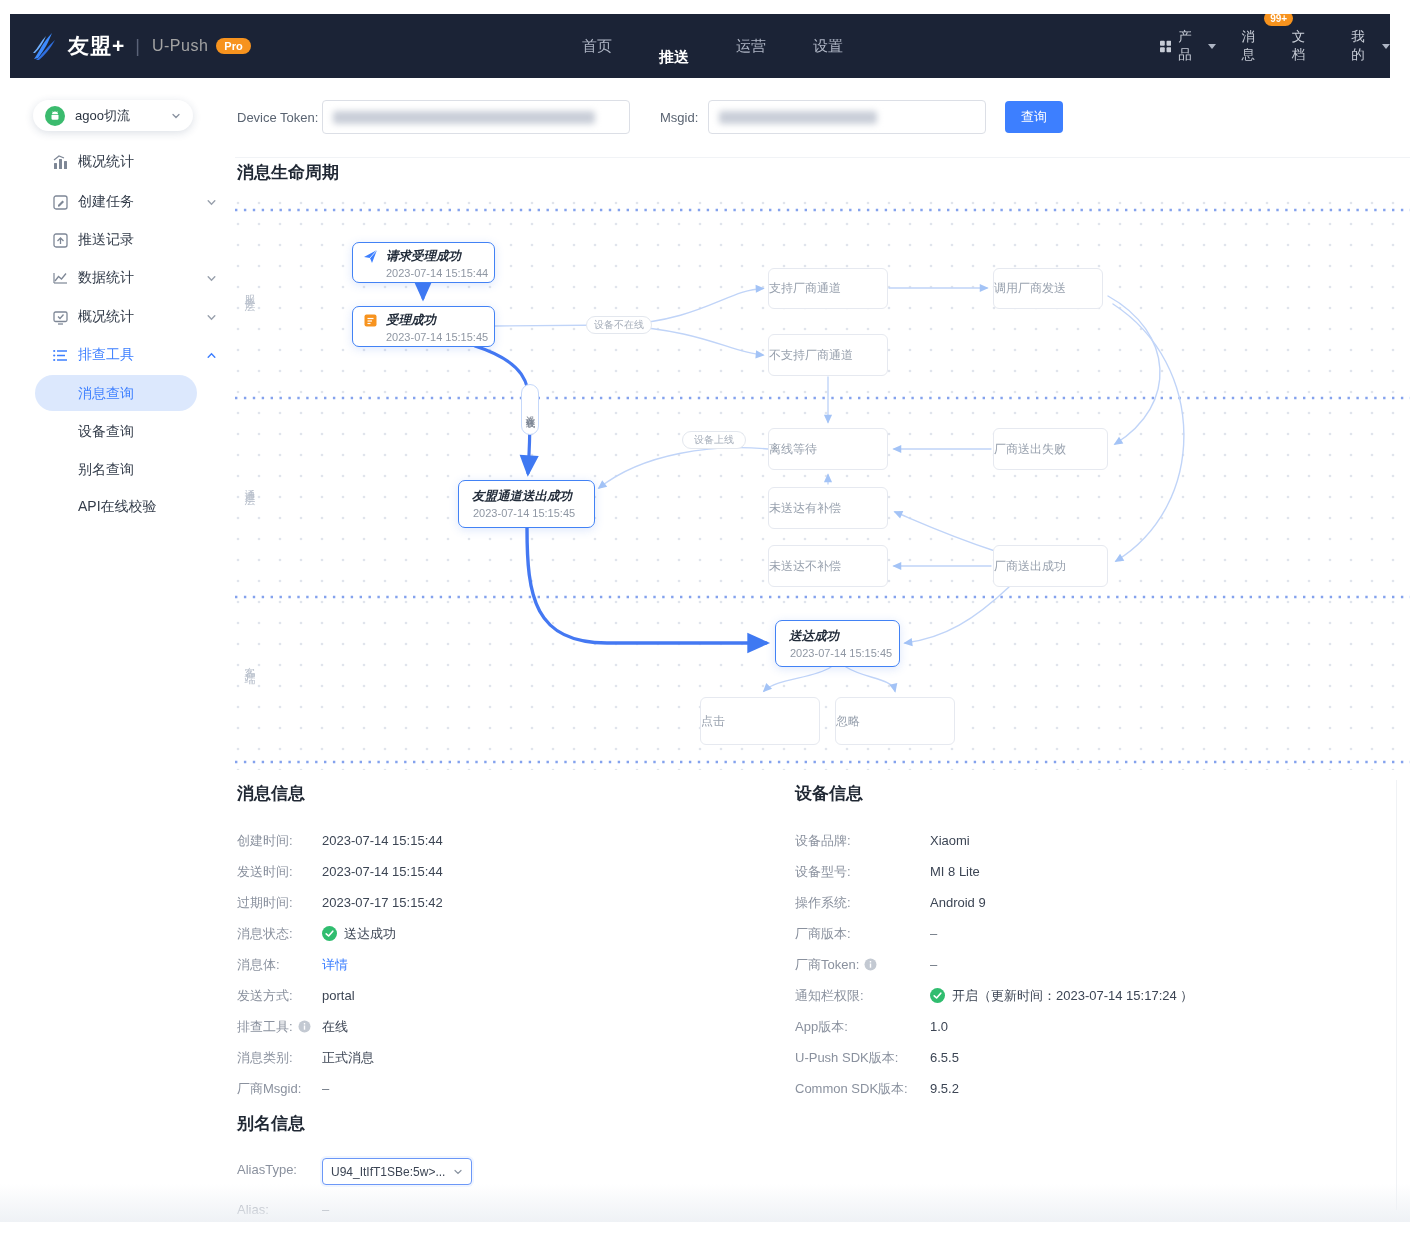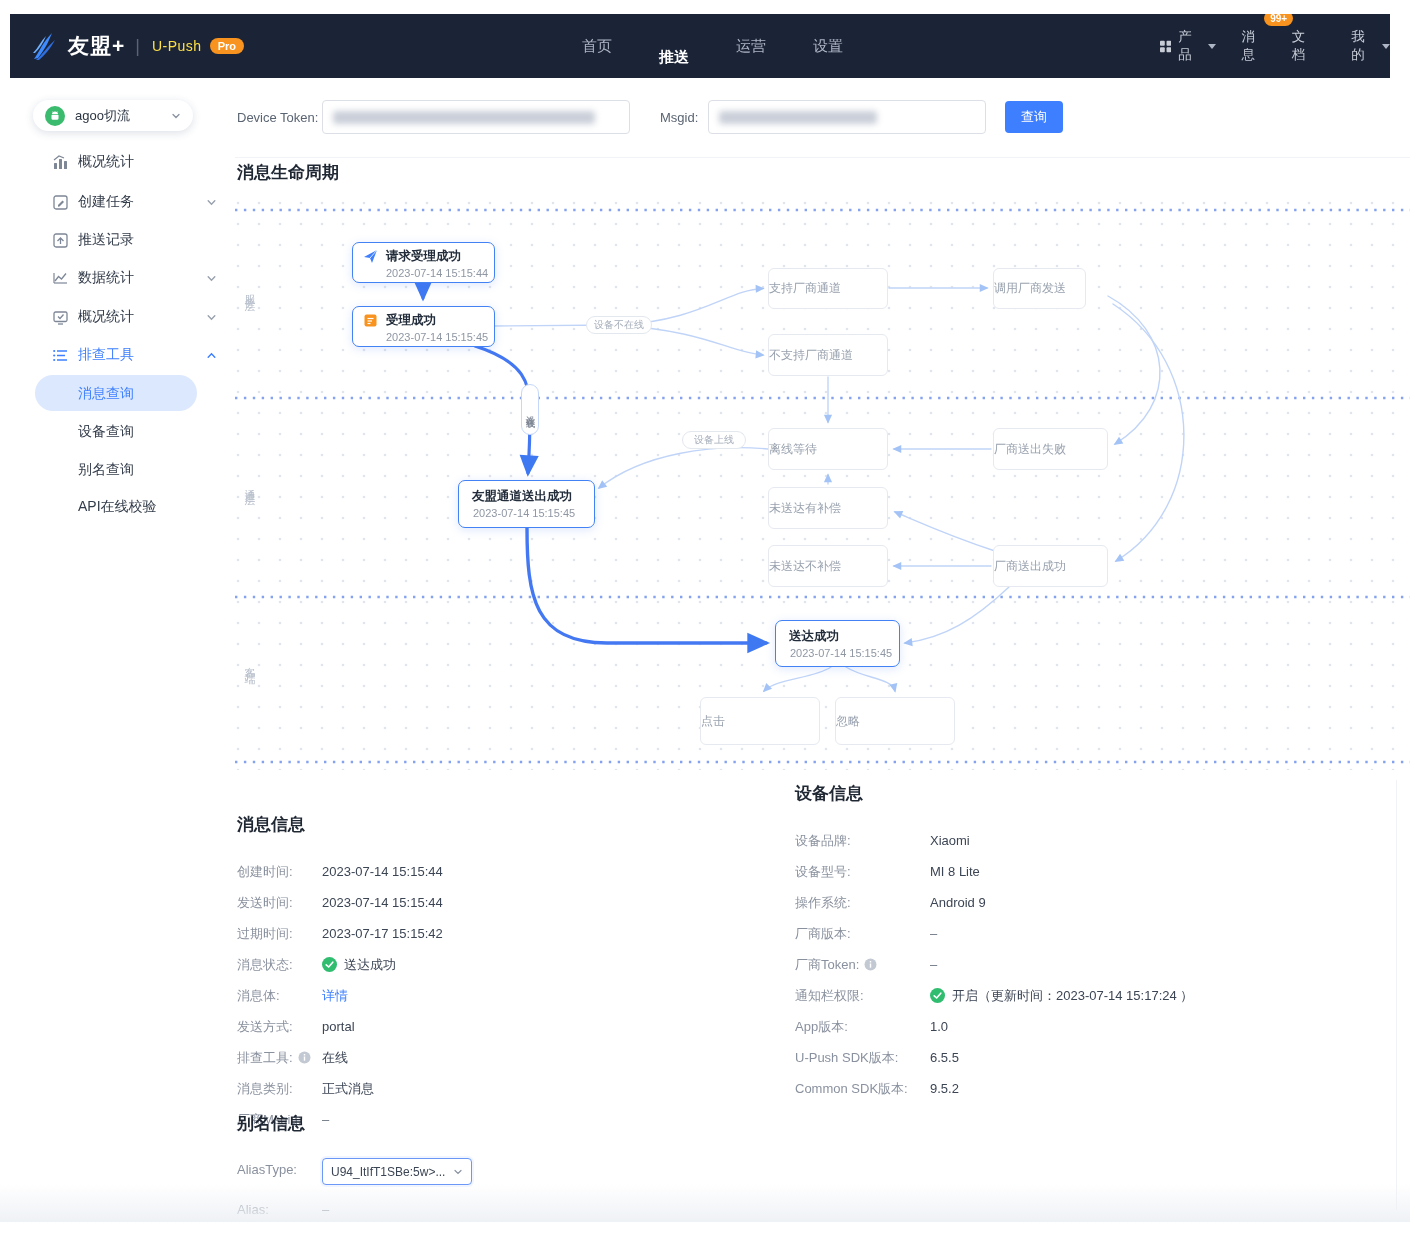--- a/index.html
+++ b/index.html
@@ -5,21 +5,21 @@
   * { margin:0; padding:0; box-sizing:border-box; }
   html,body { background:#ffffff; font-family:"Liberation Sans","DejaVu Sans",sans-serif; }
   #page { position:relative; width:1410px; height:1240px; background:#fff; overflow:hidden; }
 
   
   #header { position:absolute; left:10px; top:14px; width:1380px; height:64px; background:#1B2336; overflow:hidden; }
   .logo { position:absolute; left:22px; top:0; height:64px; display:flex; align-items:center; }
   .logo-feather { width:26px; height:30px; margin-right:10px; }
   .brand { color:#fff; font-size:21px; font-weight:bold; letter-spacing:1px; }
   .logo-div { color:#5a6378; font-size:18px; margin:0 12px 0 10px; font-weight:200; }
-  .product { color:#fde047; font-size:14px; letter-spacing:.5px; }
+  .product { color:#a3a3a3; font-size:16px; letter-spacing:.5px; }
   .pro-badge { background:#F7931E; color:#fff; font-size:11px; font-weight:bold; border-radius:9px; padding:2px 8px; margin-left:8px; }
   .nav { position:absolute; left:572px; top:0; height:64px; display:flex; align-items:center; gap:47px; }
   .nav-item { color:#aeb5c4; font-size:15px; cursor:pointer; position:relative; height:64px; display:flex; align-items:center; }
   .nav-item.active { color:#ffffff; font-weight:bold;margin-top:23px; }
   .nav-underline { position:absolute; left:50%; transform:translateX(-50%); bottom:4px; width:30px; height:3px; border-radius:2px; background:#3D7FFF; }
   .hright { position:absolute; left:1150px; top:0; height:64px; display:flex; align-items:center; color:#c7ccd6; font-size:13.5px; }
   .hright .sep { width:28px; }
   .grid-ic { width:13px; height:13px; margin-right:7px; }
   .caret-down { display:inline-block; width:0; height:0; border-left:4px solid transparent; border-right:4px solid transparent; border-top:5px solid #aeb5c4; margin-left:6px; }
   .msg-wrap { position:relative; }
@@ -49,21 +49,21 @@
   .q-div { position:absolute; left:235px; top:157px; width:1175px; height:1px; background:#f1f3f6; }
 
   
   .sec-title { position:absolute; font-size:17px; font-weight:bold; color:#1f2733; }
   #diagram-svg { position:absolute; left:235px; top:200px; pointer-events:none; }
   .layer-label { position:absolute; writing-mode:vertical-rl; font-size:11px; color:#b9c0cc; letter-spacing:3px; }
   .dnode { position:absolute; background:#fff; border:1px solid #e6e9f0; border-radius:6px; font-size:12px; color:#98a1ae; display:flex; align-items:center; }
   .dnode-active { position:absolute; background:#fff; border:1.3px solid #4282f5; border-radius:7px; box-shadow:0 2px 10px rgba(64,120,240,.18); padding:5px 8px 4px 10px; }
   .dn-row { display:flex; align-items:center; }
   .dn-ic { width:15px; height:15px; margin-right:8px; flex:0 0 auto; }
-  .dn-title { font-size:12.5px; font-weight:bold; color:#222c3a; white-space:nowrap; }
+  .dn-title { font-size:12.5px; font-weight:bold; color:#222c3a; white-space:nowrap;font-style:italic; }
   .dn-time { font-size:11px; color:#8f97a3; padding-left:23px; margin-top:2px; white-space:nowrap; }
   .dnode-active.noicon { padding-left:13px; }
   .dnode-active.noicon .dn-time { padding-left:1px; }
   .dpill { position:absolute; background:#fff; border:1px solid #e3e7ee; border-radius:9px; font-size:10px; color:#a6aeba; display:flex; align-items:center; justify-content:center; white-space:nowrap; }
   .dpill-v { position:absolute; background:#fff; border:1px solid #c5d8fa; border-radius:9px; writing-mode:vertical-rl; font-size:9.5px; color:#7d8694; letter-spacing:1px; display:flex; align-items:center; justify-content:center; }
 
   
   .info-sec { position:absolute; }
   .info-title { font-size:17px; font-weight:bold; color:#1f2733; margin-bottom:20px; }
   .irow { height:31px; display:flex; align-items:center; font-size:13px; }
@@ -322,21 +322,21 @@
     <div class="dn-time">2023-07-14 15:15:45</div>
   </div>
   <div class="dnode-active noicon" style="left:775px; top:620px; width:125px; height:47px; padding-top:7px;">
     <div class="dn-title">送达成功</div>
     <div class="dn-time">2023-07-14 15:15:45</div>
   </div>
 
   <div class="dnode" style="left:768px; top:268px; width:120px; height:41px;">
       <span>支持厂商通道</span>
     </div>
-  <div class="dnode" style="left:993px; top:268px; width:93px; height:41px;">
+  <div class="dnode" style="left:993px; top:268px; width:110px; height:41px;">
       <span>调用厂商发送</span>
     </div>
   <div class="dnode" style="left:768px; top:334px; width:120px; height:42px;">
       <span>不支持厂商通道</span>
     </div>
   <div class="dnode" style="left:768px; top:428px; width:120px; height:42px;">
       <span>离线等待</span>
     </div>
   <div class="dnode" style="left:993px; top:428px; width:115px; height:42px;">
       <span>厂商送出失败</span>
@@ -354,21 +354,21 @@
       <span>点击</span>
     </div>
   <div class="dnode" style="left:835px; top:697px; width:120px; height:48px;">
       <span>忽略</span>
     </div>
 
   <div class="dpill" style="left:586px; top:316px; width:66px; height:18px;">设备不在线</div>
   <div class="dpill" style="left:682px; top:431px; width:64px; height:18px;">设备上线</div>
   <div class="dpill-v" style="left:521px; top:384px; width:18px; height:51px;">设备在线</div>
 
-  <div class="info-sec msg" style="left:237px; top:813px; width:520px;">
+  <div class="info-sec msg" style="left:237px; top:782px; width:520px;">
     <div class="info-title">消息信息</div>
     <div class="irow">
         <span class="ilabel">创建时间:</span>
         <span class="ivalue">2023-07-14 15:15:44</span>
       </div>
     <div class="irow">
         <span class="ilabel">发送时间:</span>
         <span class="ivalue">2023-07-14 15:15:44</span>
       </div>
     <div class="irow">

